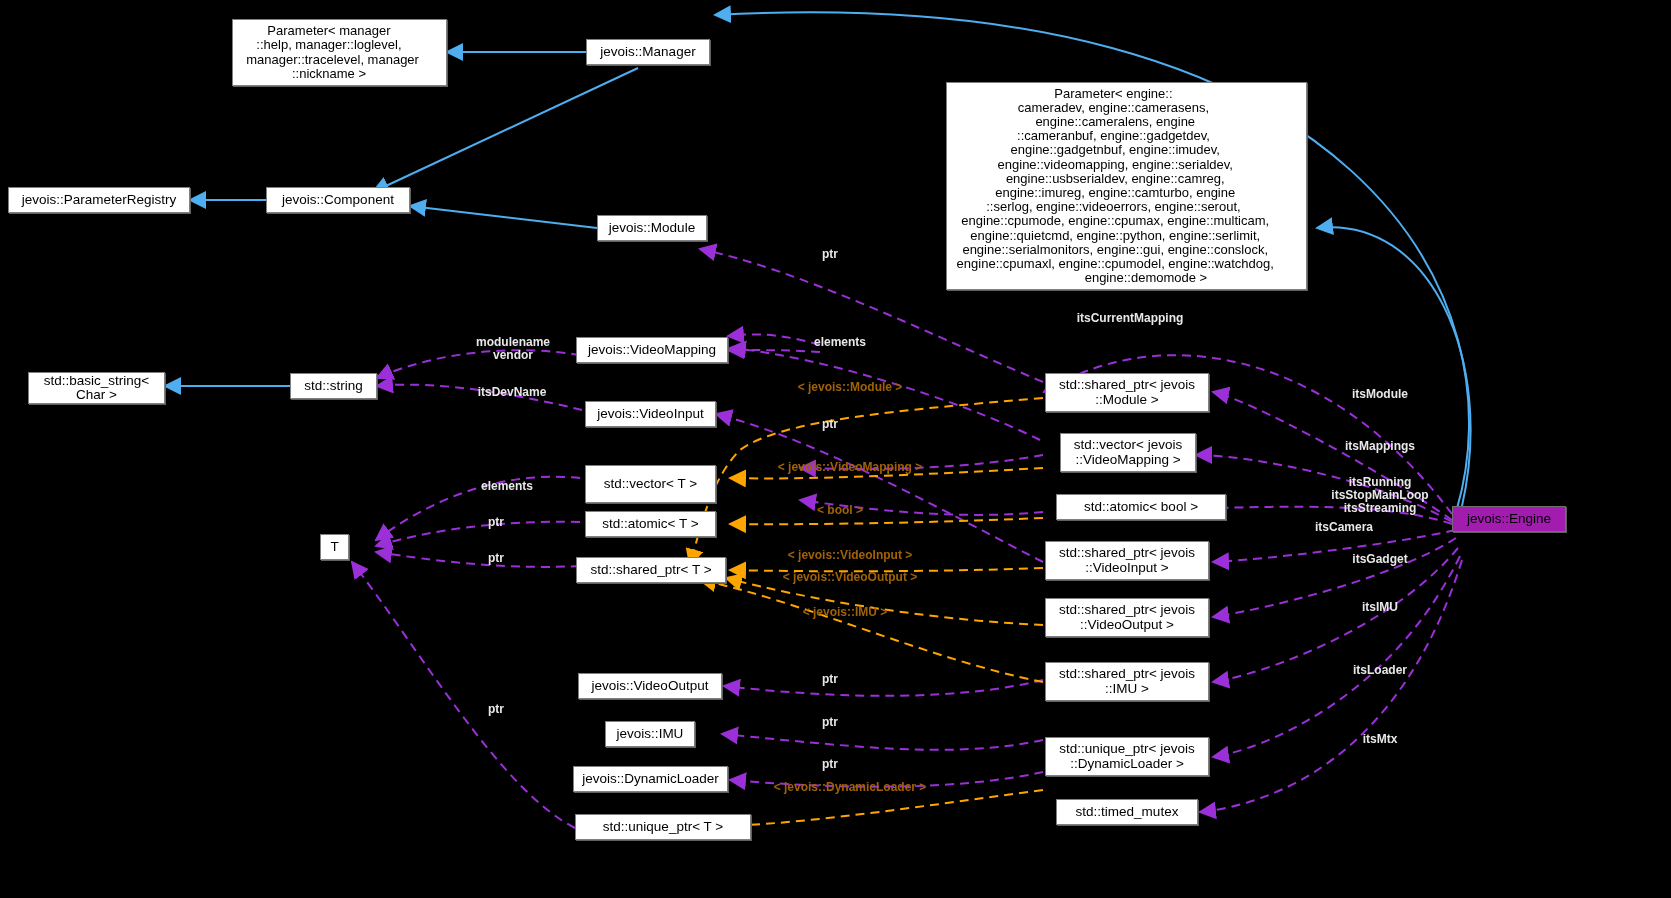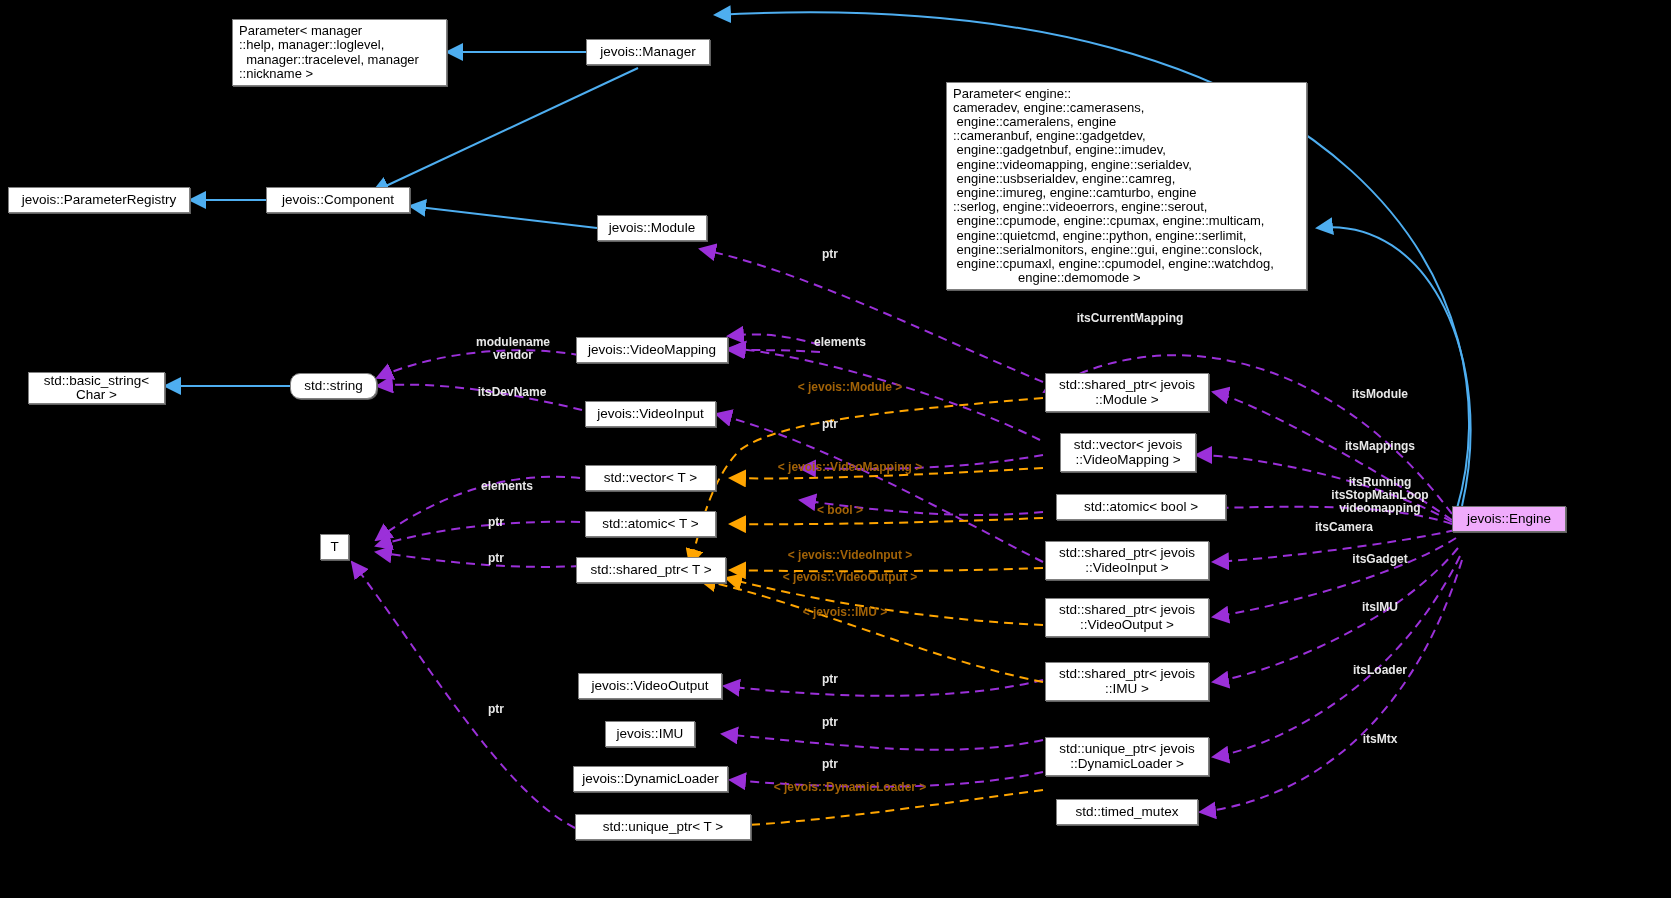--- a/index.html
+++ b/index.html
@@ -3,22 +3,22 @@
 <meta charset="utf-8">
 <style>
   html,body{margin:0;padding:0;background:#000;}
   #stage{position:relative;width:1671px;height:898px;background:#000;overflow:hidden;
          font-family:"Liberation Sans","DejaVu Sans",sans-serif;}
   svg#edges{position:absolute;left:0;top:0;width:1671px;height:898px;}
   .node{position:absolute;box-sizing:border-box;background:#ffffff;border:1px solid #808080;
         color:#000;display:flex;align-items:center;justify-content:center;text-align:center;
         font-size:13.5px;line-height:14.5px;white-space:pre;padding:2px 4px;
         box-shadow:1px 1px 0 #606060;}
-  .node.big{font-size:13px;line-height:14.2px;justify-content:flex-start;text-align:left;padding:5px 6px;}
-  .node.current{background:#f0abfc;border:1px solid #707070;color:#000;}
+  .node.big{font-size:13px;line-height:14.2px;justify-content:flex-start;text-align:center;padding:5px 6px;}
+  .node.current{background:#a21caf;border:1px solid #707070;color:#000;}
   .elab{position:absolute;color:#e8e8e8;font-size:12px;font-weight:bold;white-space:pre;
         text-align:center;line-height:13px;}
   .elab.tmpl{color:#a16207;font-weight:bold;}
 </style>
 </head>
 <body>
 
 <div id="stage">
 
   <svg id="edges" viewBox="0 0 1671 898">
@@ -107,27 +107,27 @@
 ::serlog, engine::videoerrors, engine::serout,
  engine::cpumode, engine::cpumax, engine::multicam,
  engine::quietcmd, engine::python, engine::serlimit,
  engine::serialmonitors, engine::gui, engine::conslock,
  engine::cpumaxl, engine::cpumodel, engine::watchdog,
                   engine::demomode &gt;</div>
 
   <div class="node" style="left:28px;top:372px;width:137px;height:32px;">std::basic_string&lt;
 Char &gt;</div>
 
-  <div class="node" style="left:290px;top:373px;width:87px;height:26px;border-radius:10px;">std::string</div>
+  <div class="node" style="left:290px;top:373px;width:87px;height:26px;">std::string</div>
 
   <div class="node" style="left:576px;top:337px;width:152px;height:26px;">jevois::VideoMapping</div>
 
   <div class="node" style="left:585px;top:401px;width:131px;height:26px;">jevois::VideoInput</div>
 
-  <div class="node" style="left:585px;top:465px;width:131px;height:26px;">std::vector&lt; T &gt;</div>
+  <div class="node" style="left:585px;top:465px;width:131px;height:38px;">std::vector&lt; T &gt;</div>
 
   <div class="node" style="left:585px;top:511px;width:131px;height:26px;">std::atomic&lt; T &gt;</div>
 
   <div class="node" style="left:576px;top:557px;width:150px;height:26px;">std::shared_ptr&lt; T &gt;</div>
 
   <div class="node" style="left:320px;top:534px;width:29px;height:26px;">T</div>
 
   <div class="node" style="left:578px;top:673px;width:144px;height:26px;">jevois::VideoOutput</div>
 
   <div class="node" style="left:605px;top:721px;width:90px;height:26px;">jevois::IMU</div>
@@ -200,21 +200,21 @@
   <div class="elab" style="left:806px;top:758px;width:48px;">ptr</div>
 
   <div class="elab tmpl" style="left:748px;top:781px;width:204px;">&lt; jevois::DynamicLoader &gt;</div>
 
   <div class="elab" style="left:1300px;top:388px;width:160px;">itsModule</div>
 
   <div class="elab" style="left:1300px;top:440px;width:160px;">itsMappings</div>
 
   <div class="elab" style="left:1300px;top:476px;width:160px;">itsRunning
 itsStopMainLoop
-videomapping</div>
+itsStreaming</div>
 
   <div class="elab" style="left:1264px;top:521px;width:160px;">itsCamera</div>
 
   <div class="elab" style="left:1300px;top:553px;width:160px;">itsGadget</div>
 
   <div class="elab" style="left:1300px;top:601px;width:160px;">itsIMU</div>
 
   <div class="elab" style="left:1300px;top:664px;width:160px;">itsLoader</div>
 
   <div class="elab" style="left:1300px;top:733px;width:160px;">itsMtx</div>

